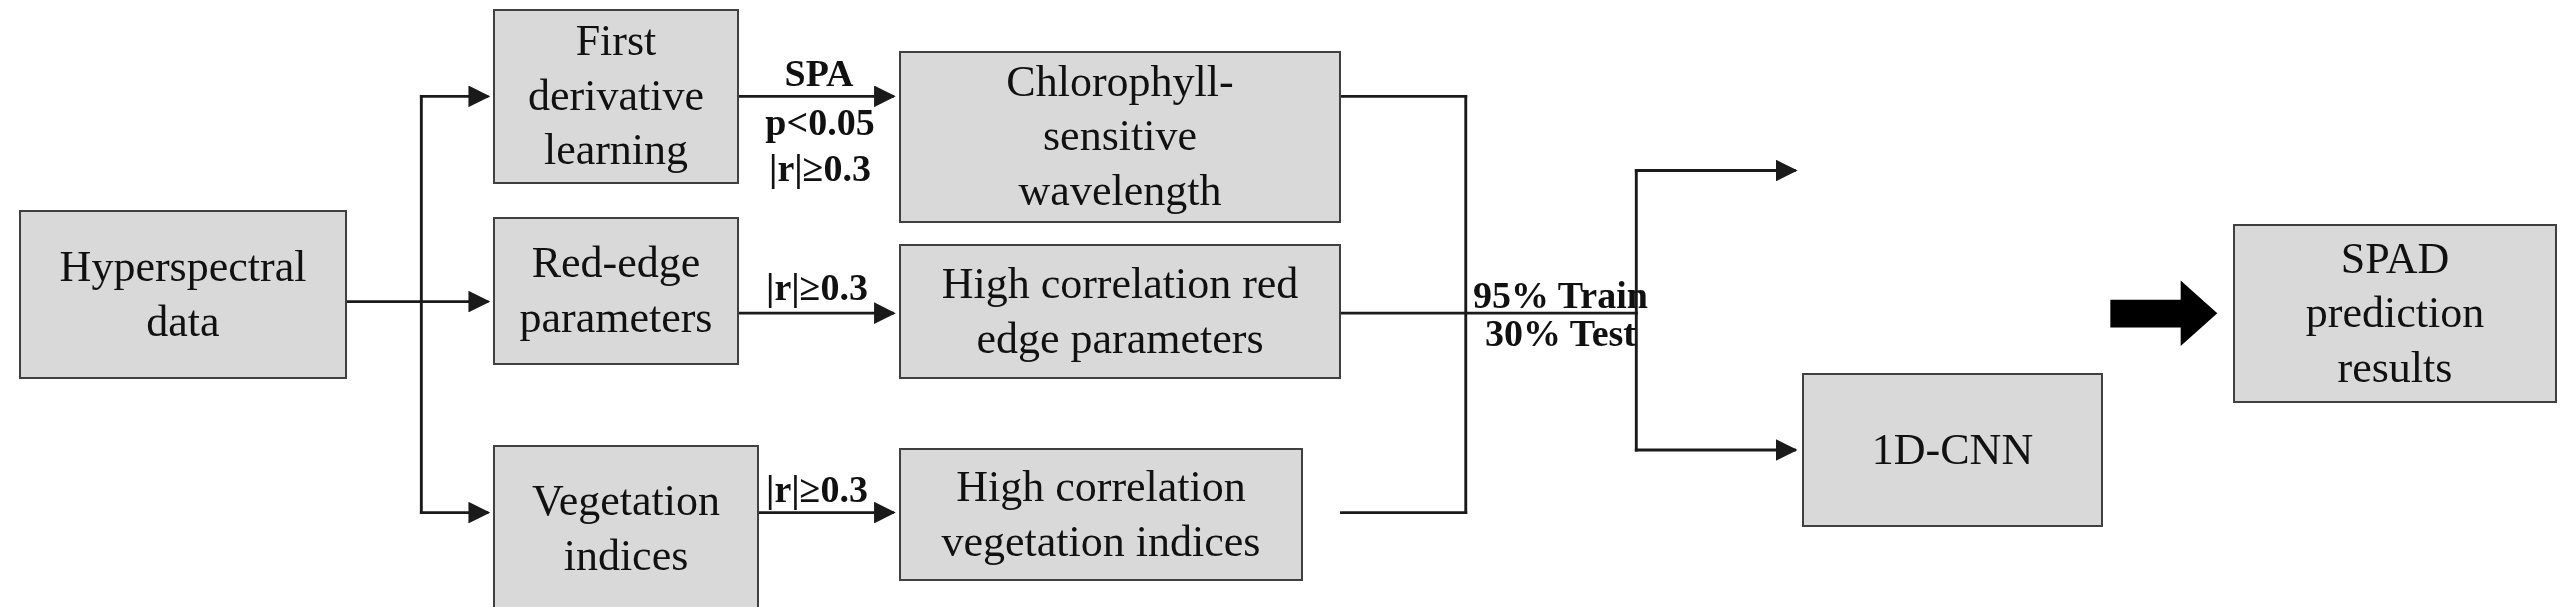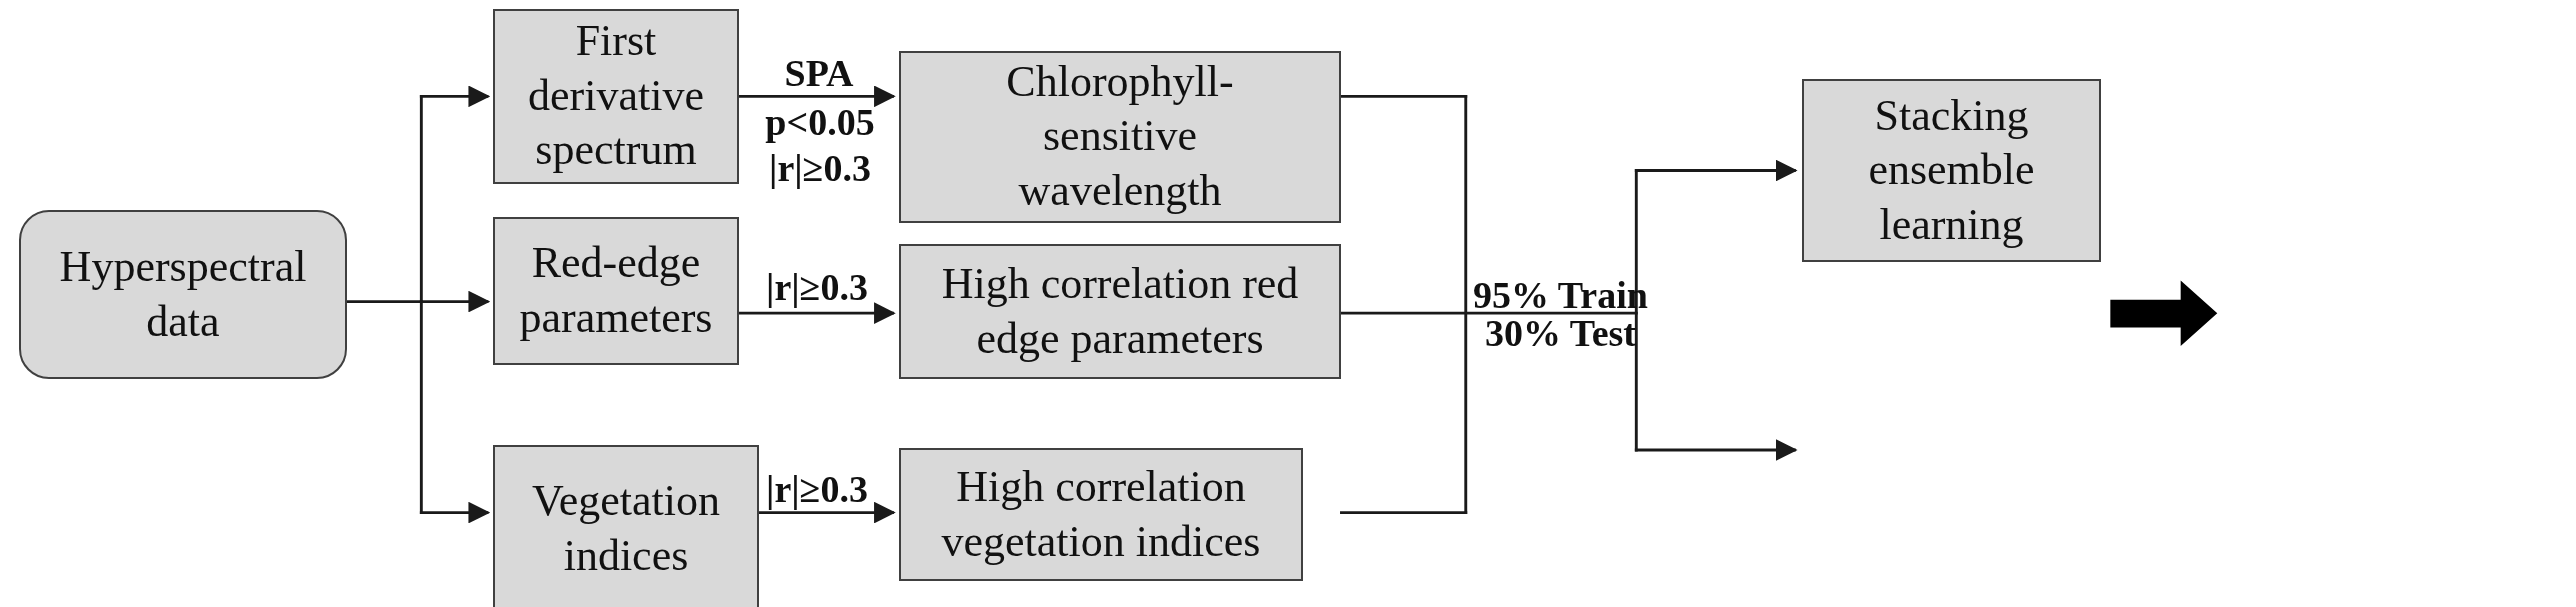--- a/index.html
+++ b/index.html
@@ -58,43 +58,44 @@
       <path d="M1392 325 H1698"></path>
 
       <path d="M1698 177 V467"></path>
       <path d="M1698 177 H1862" marker-end="url(#ah)"></path>
       <path d="M1698 467 H1862" marker-end="url(#ah)"></path>
     </g>
 
     <polygon fill="#000000" points="2190,311 2263,311 2263,291 2301,325 2263,359 2263,340 2190,340"></polygon>
   </svg>
 
-  <div class="box" style="left:19px; top:210px; width:328px; height:169px;border-radius:30px;">Hyperspectral
+  <div class="box" style="left:19px; top:210px; width:328px; height:169px;">Hyperspectral
 data</div>
 
   <div class="box" style="left:493px; top:8.7px; width:246px; height:175px;">First
 derivative
-spectrum</div>
+learning</div>
   <div class="box" style="left:493px; top:217px; width:246px; height:148px;">Red-edge
 parameters</div>
   <div class="box" style="left:493px; top:445px; width:266px; height:168px;">Vegetation
 indices</div>
 
   <div class="box" style="left:899px; top:10.6px; width:442px; height:172px;margin-top:40px;">Chlorophyll-
 sensitive
 wavelength</div>
   <div class="box" style="left:899px; top:244px; width:442px; height:135px;">High correlation red
 edge parameters</div>
   <div class="box" style="left:899px; top:448px; width:404px; height:133px;">High correlation
 vegetation indices</div>
 
-  <div class="box" style="left:1802px; top:79px; width:299px; height:183px;">Stacking
-ensemble
-learning</div>
+  <div class="box" style="left:1802px; top:373px; width:301px; height:154px;">1D-CNN</div>
 
+  <div class="box" style="left:2233px; top:224px; width:324px; height:179px;">SPAD
+prediction
+results</div>
 
   <div class="elabel" style="left:819px; top:74px;">SPA</div>
   <div class="elabel" style="left:820px; top:146px;">p&lt;0.05
 |r|≥0.3</div>
   <div class="elabel" style="left:817px; top:288px;">|r|≥0.3</div>
   <div class="elabel" style="left:817px; top:490px;">|r|≥0.3</div>
   <div class="elabel left" style="left:1473px; top:296px;">95% Train</div>
   <div class="elabel left" style="left:1473px; top:334px;margin-left:12px;">30% Test</div>
 
 </div>

